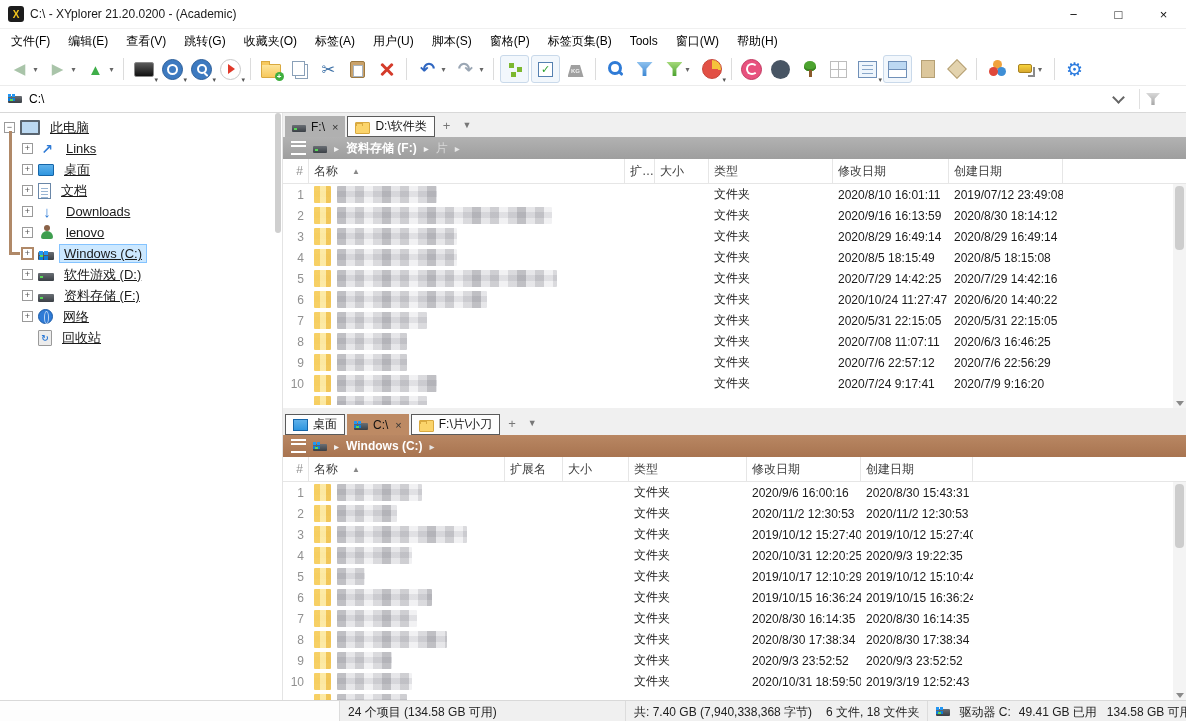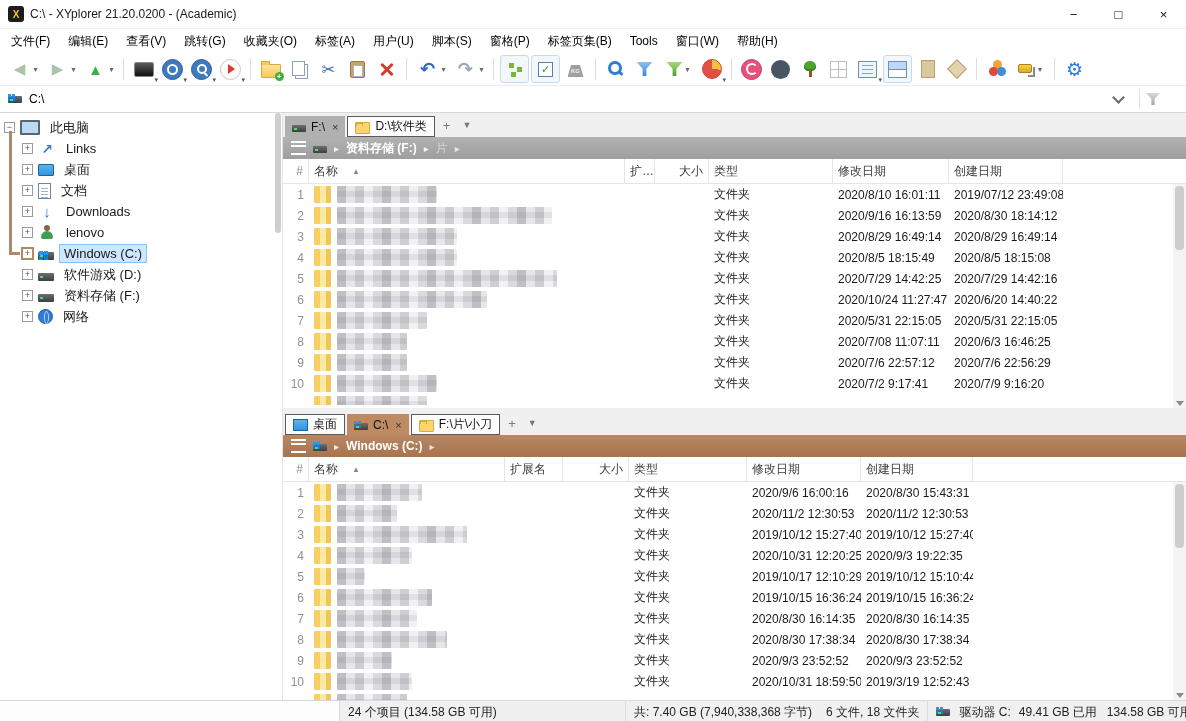--- a/index.html
+++ b/index.html
@@ -95,21 +95,21 @@
 
   
   .main{display:flex;height:587px;}
   .tree-panel{position:relative;width:283px;flex:none;border-right:1px solid #e4e4e4;padding-top:4px;box-sizing:border-box;font-size:13px;overflow:hidden;}
   .titem{display:flex;align-items:center;height:21px;white-space:nowrap;}
   .expander{flex:none;width:11px;height:11px;border:1px solid #9a9a9a;background:#fff;color:#555;font-size:9px;line-height:9px;
             display:inline-flex;align-items:center;justify-content:center;margin-right:5px;box-sizing:border-box;}
   .expander:empty{visibility:hidden;}
   .titem.current .expander{border:2px solid #b08968;width:13px;height:13px;margin-left:-1px;margin-right:4px;}
   .ticon{flex:none;position:relative;width:18px;height:16px;margin-right:5px;display:inline-flex;align-items:center;justify-content:center;font-style:normal;}
-  .tlabel{padding:1px 4px;border:1px solid transparent;}
+  .tlabel{padding:1px 4px;border:1px solid transparent;text-decoration:underline;}
   .titem.selected .tlabel{background:#cce8ff;border-color:#84c3ff;}
   .tree-vline{position:absolute;left:9px;top:18px;width:3px;height:123px;background:#b08968;}
   .tree-hline{position:absolute;left:9px;top:139px;width:11px;height:3px;background:#b08968;}
   .tree-scroll{position:absolute;right:1px;top:0;width:6px;height:120px;background:#cfcfcf;border-radius:3px;}
 
   .ic-computer{width:16px;height:11px;background:#bcd9f2;border:2px solid #5a6570;border-radius:1px;}
   .ic-links::before{content:"↗";color:#2f7bd6;font-weight:bold;font-size:14px;}
   .ic-desktop{width:14px;height:10px;background:linear-gradient(#5fb1ea,#2f96e0);border:1px solid #1565a8;border-radius:1px;}
   .ic-document{width:11px;height:14px;background:#fff;border:1px solid #6a87a8;
        background-image:repeating-linear-gradient(0deg,transparent 0 2px,#9ab6d4 2px 3px);background-size:7px 100%;background-position:2px 2px;background-repeat:no-repeat;}
@@ -161,21 +161,21 @@
   .listheader{height:24px;display:flex;align-items:center;border-bottom:1px solid #e6e6e6;color:#3c3c3c;}
   .hcell{box-sizing:border-box;padding:0 5px;border-right:1px solid #e6e6e6;height:100%;display:flex;align-items:center;white-space:nowrap;overflow:hidden;}
   .hsort{color:#888;font-size:8px;margin-left:14px;}
   .hsort:empty{display:none;}
 
   .listbody{position:relative;flex:1;overflow:hidden;}
   .lrow{display:flex;align-items:center;height:21px;}
   .lrow.partial{height:11px;overflow:hidden;align-items:flex-start;}
   .lcell{box-sizing:border-box;padding:0 5px;white-space:nowrap;overflow:hidden;height:21px;display:flex;align-items:center;}
   .c-num{justify-content:flex-end;color:#909090;}
-  .c-size{justify-content:flex-end;}
+  .c-size{}
   
   .pane-top .c-num{width:26px;}  .pane-top .c-name{width:316px;}
   .pane-top .c-ext{width:30px;}  .pane-top .c-size{width:54px;}
   .pane-top .c-type{width:124px;}.pane-top .c-mod{width:116px;}
   .pane-top .c-cre{width:114px;}
   .pane-bot .c-num{width:26px;}  .pane-bot .c-name{width:196px;}
   .pane-bot .c-ext{width:58px;}  .pane-bot .c-size{width:66px;}
   .pane-bot .c-type{width:118px;}.pane-bot .c-mod{width:114px;}
   .pane-bot .c-cre{width:112px;}
   .hfill,.c-fill{flex:1;border-right:none;}
@@ -478,20 +478,25 @@
           <i class="ticon ic-pref ic-drive"></i>
           <span class="tlabel">资料存储 (F:)</span>
         </div>
 
         <div class="titem" style="padding-left: 22px;">
           <span class="expander">+</span>
           <i class="ticon ic-pref ic-network"></i>
           <span class="tlabel">网络</span>
         </div>
 
+        <div class="titem" style="padding-left: 22px;">
+          <span class="expander"></span>
+          <i class="ticon ic-pref ic-recycle"></i>
+          <span class="tlabel">回收站</span>
+        </div>
       </div>
   </div>
 
   <div class="right-col">
 
     <div class="pane pane-top">
       <div class="tabbar">
         <span style="display:flex;align-items:flex-end;">
 
             <span class="tab active-gray">
@@ -687,21 +692,21 @@
 
             <div class="lrow">
               <span class="lcell c-num">10</span>
               <span class="lcell c-name">
                 <i class="micon"></i>
                 <span class="mosaic" style="width: 100px;"></span>
               </span>
               <span class="lcell c-ext"></span>
               <span class="lcell c-size"></span>
               <span class="lcell c-type">文件夹</span>
-              <span class="lcell c-mod">2020/7/2 9:17:41</span>
+              <span class="lcell c-mod">2020/7/24 9:17:41</span>
               <span class="lcell c-cre">2020/7/9 9:16:20</span>
               <span class="lcell c-fill"></span>
             </div>
           </div>
         <div class="lrow partial">
           <span class="lcell c-num"></span>
           <span class="lcell c-name">
               <i class="micon"></i>
               <span class="mosaic" style="width:90px"></span>
             </span>

